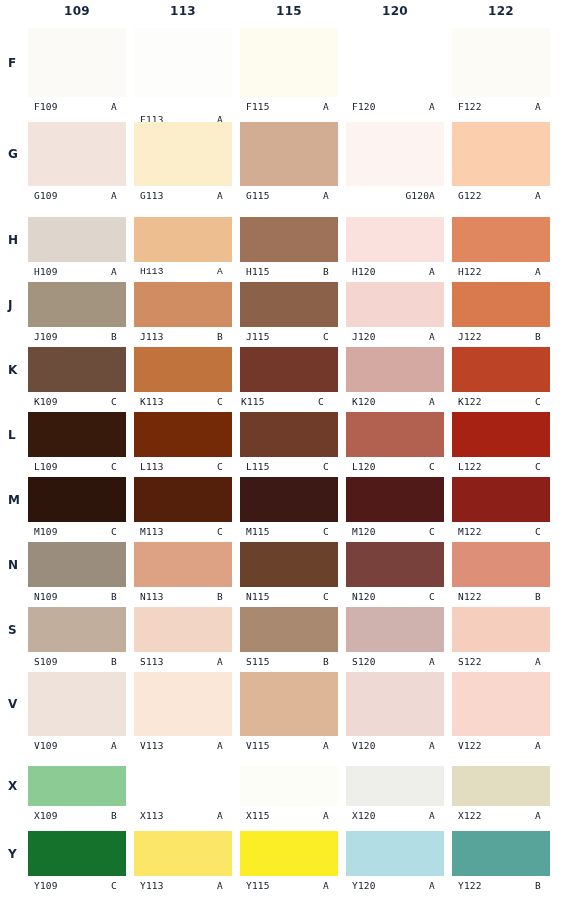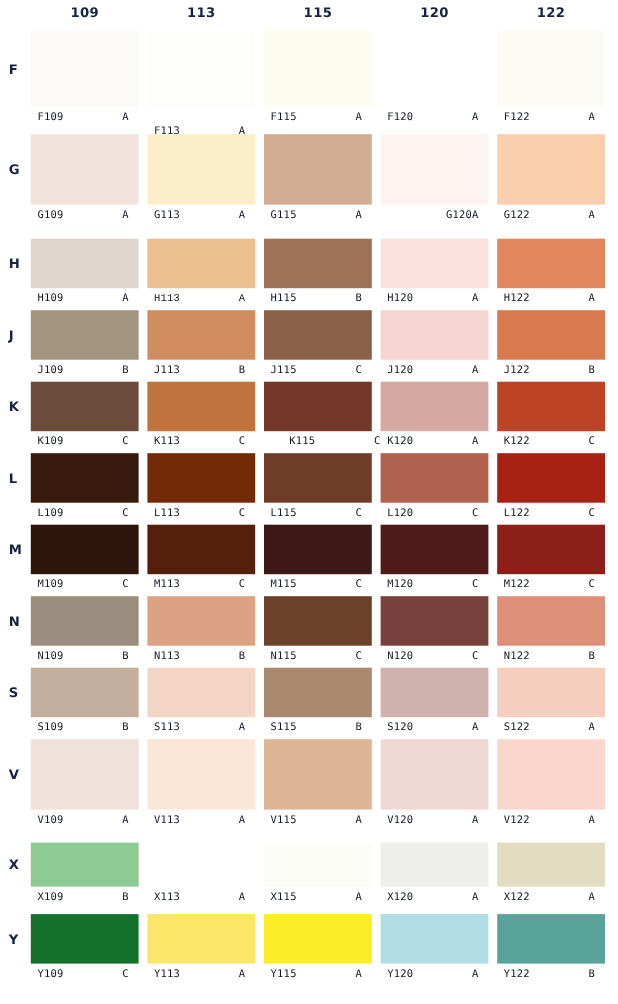--- a/index.html
+++ b/index.html
@@ -202,21 +202,21 @@
     <div class="caption" style="left: 28px; top: 394px;">
       <span class="code">K109</span>
       <span class="grade">C</span>
     </div>
     <div class="swatch" title="K113" style="left: 134px; top: 347px; height: 45px; background: rgb(192, 115, 60);"></div>
     <div class="caption" style="left: 134px; top: 394px;">
       <span class="code">K113</span>
       <span class="grade">C</span>
     </div>
     <div class="swatch" title="K115" style="left: 240px; top: 347px; height: 45px; background: rgb(116, 56, 42);"></div>
-    <div class="caption" style="left: 257px; top: 394px;">
+    <div class="caption" style="left: 235px; top: 394px;">
       <span class="code">K115</span>
       <span class="grade">C</span>
     </div>
     <div class="swatch" title="K120" style="left: 346px; top: 347px; height: 45px; background: rgb(211, 169, 162);"></div>
     <div class="caption" style="left: 346px; top: 394px;">
       <span class="code">K120</span>
       <span class="grade">A</span>
     </div>
     <div class="swatch" title="K122" style="left: 452px; top: 347px; height: 45px; background: rgb(188, 67, 38);"></div>
     <div class="caption" style="left: 452px; top: 394px;">

